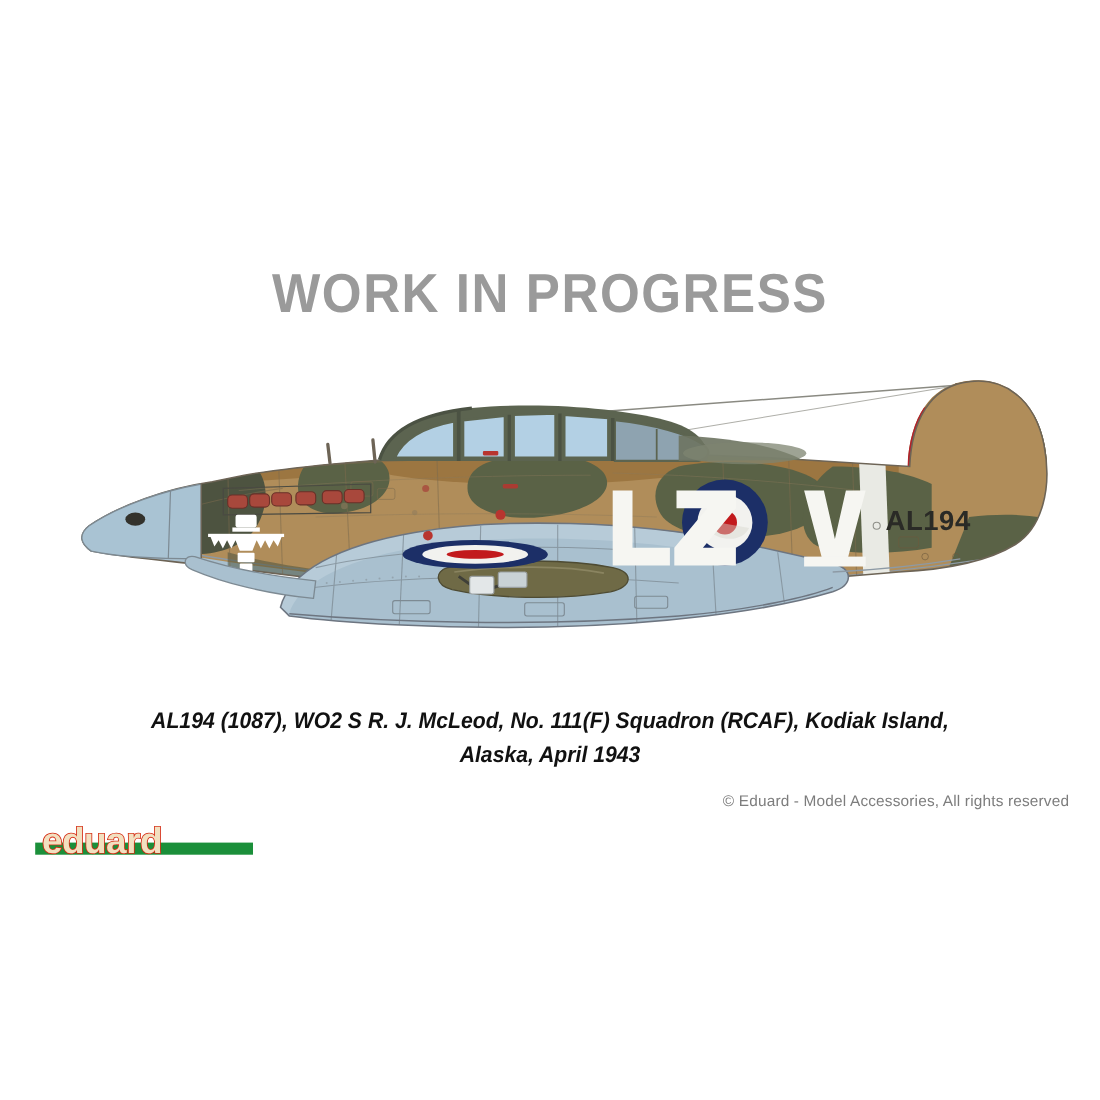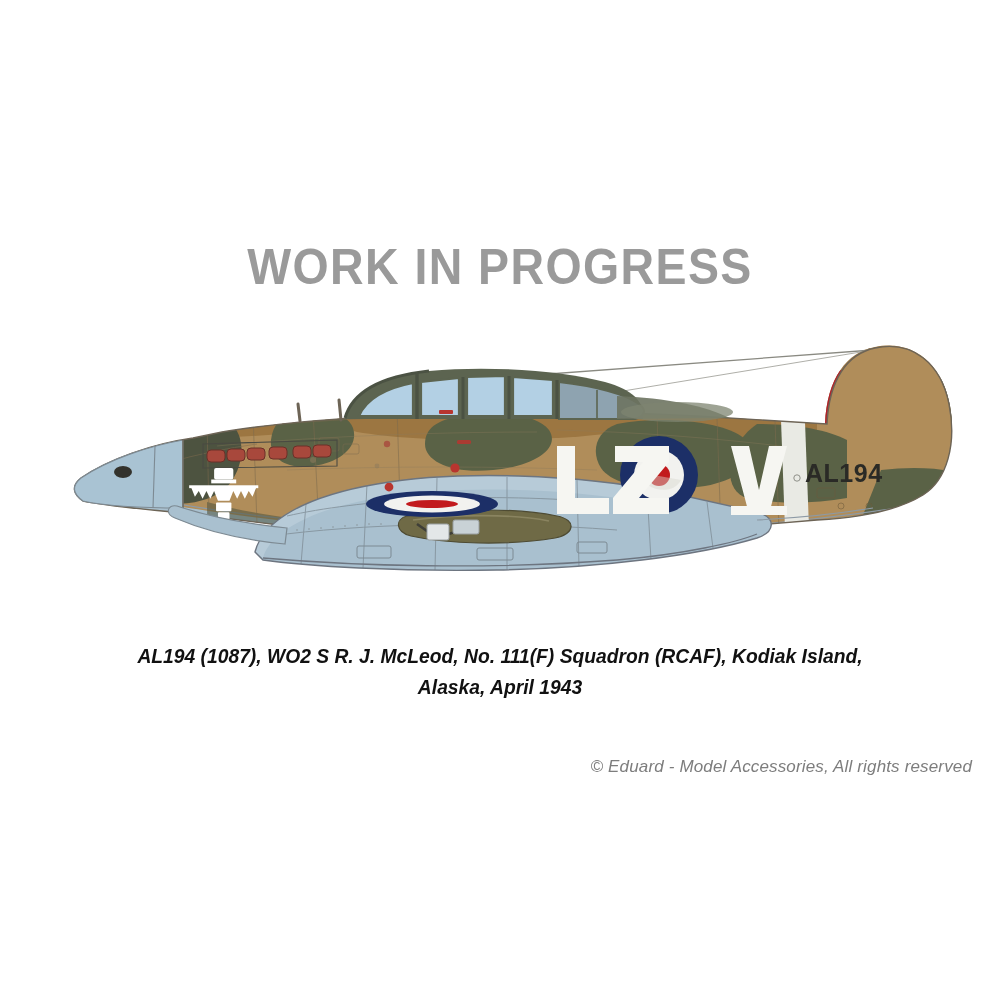--- a/index.html
+++ b/index.html
@@ -57,27 +57,26 @@
   #logo{
     position:absolute;
     left:30px; top:748px;
     width:205px; height:36px;
   }
   #logo svg{display:block;}
 
   
   #copyright{
     position:absolute;
-    right:28px; top:757px;
+    right:28px; top:720px;
     font-family:"Liberation Sans", sans-serif;
-    font-size:17px;
+    font-size:14px;
     color:#7d7d7d;
     letter-spacing:.15px;
     white-space:nowrap;
-    font-style:italic;
   }
 </style>
 </head>
 <body>
 
 <div id="page">
 
   <div id="wip">WORK IN PROGRESS</div>
 
   <div id="art">
@@ -420,16 +419,22 @@
         <path d="M700,200 C740,198 780,194 816,188" stroke="#8d9aa5" stroke-width="1.2" fill="none"></path>
       </g>
     </svg>
   </div>
 
   <div id="caption">
     <div>AL194 (1087), WO2 S R. J. McLeod, No. 111(F) Squadron (RCAF), Kodiak Island,</div>
     <div>Alaska, April 1943</div>
   </div>
 
+  <div id="logo">
+    <svg viewBox="0 0 205 36" xmlns="http://www.w3.org/2000/svg">
+      <rect x="2" y="18" width="198" height="11" fill="#1b8f3a"></rect>
+      <text x="8" y="27" font-family="'Liberation Sans', sans-serif" font-size="33" font-weight="bold" fill="#f2e0c0" stroke="#d42a12" stroke-width="1.5" paint-order="stroke" letter-spacing="-0.5" transform="scale(1.02,1)">eduard</text>
+    </svg>
+  </div>
 
   <div id="copyright">© Eduard - Model Accessories, All rights reserved</div>
 
 </div>
 
 </body></html>

